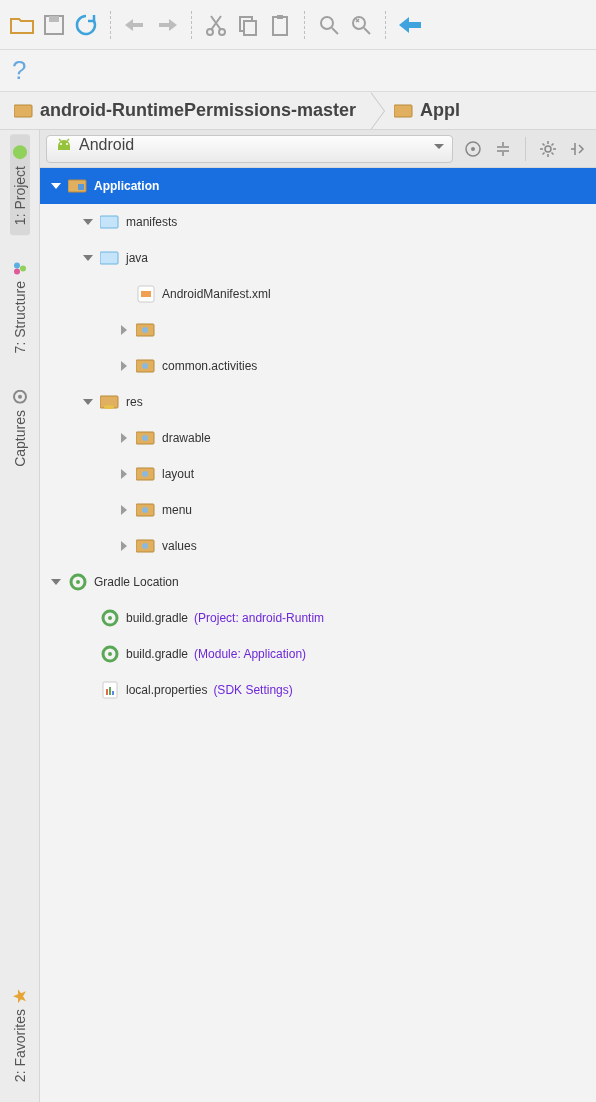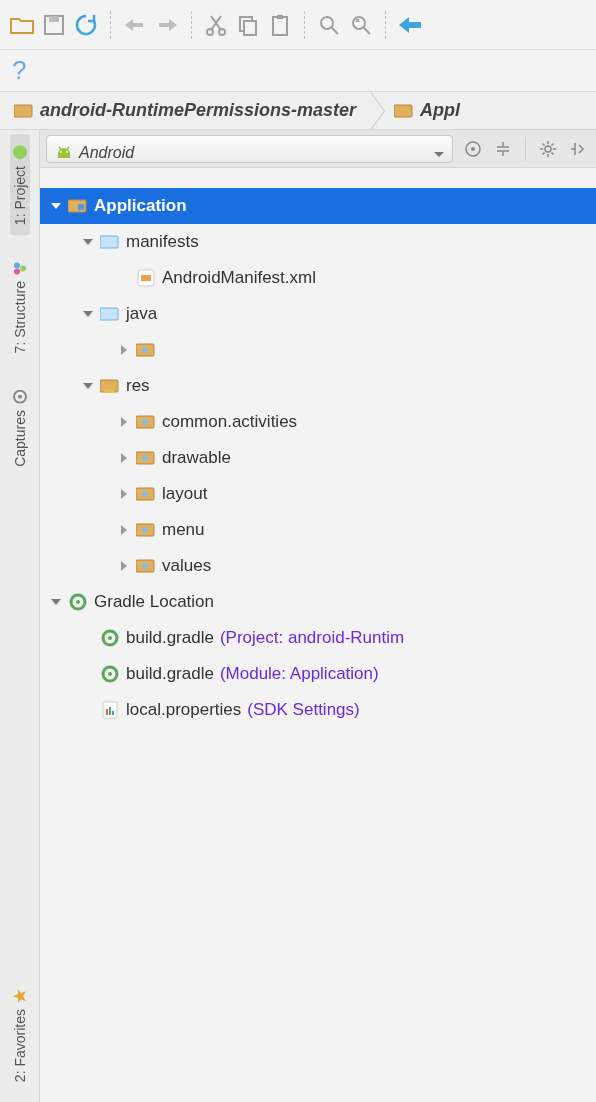--- a/index.html
+++ b/index.html
@@ -46,21 +46,20 @@
   }
   .crumb {
     display: flex; align-items: center;
     padding: 0 14px;
     height: 100%;
     position: relative;
     font-size: 18px;
     color: #444;
     white-space: nowrap;
     font-weight: 600;
-    font-style: italic;
   }
   .crumb::after {
     content: "";
     position: absolute;
     right: -14px;
     top: 0;
     width: 0; height: 0;
     border-top: 19px solid transparent;
     border-bottom: 19px solid transparent;
     border-left: 14px solid #efefef;
@@ -112,37 +111,36 @@
   .panelbar {
     height: 38px;
     background: #e6e6e6;
     border-bottom: 1px solid #d6d6d6;
     display: flex;
     align-items: center;
     padding: 0 6px;
   }
   .viewsel {
     flex: 1;
-    display: flex; align-items: flex-end;
+    display: flex; align-items: flex-start;
     background: linear-gradient(#fdfdfd,#eaeaea);
     border: 1px solid #c8c8c8;
     border-radius: 4px;
     height: 28px;
     padding: 0 8px;
     font-size: 16px;
     color: #444;
     margin-right: 8px;
-    font-style: italic;
   }
   .viewsel .dd { margin-left: auto; }
   .pbaricons { display: flex; align-items: center; gap: 6px; }
   .pbi { width: 24px; height: 24px; display:flex;align-items:center;justify-content:center; }
   .pbsep { width:0;height:24px;border-left:1px solid #ccc;margin:0 4px; }
   
-  .tree { flex: 1; overflow: auto; font-size: 17px; color: #333; margin-top: 20px; }
+  .tree { flex: 1; overflow: auto; font-size: 12px; color: #333; }
   .row { display: flex; align-items: center; height: 36px; white-space: nowrap; }
   .row .arrow { width: 16px; display:flex;align-items:center;justify-content:center; margin-right: 4px; }
   .row .ic { width: 20px; height: 18px; margin-right: 6px; display:flex;align-items:center;justify-content:center; }
   .row.sel { background: #1a6fe0; color: #fff; font-weight: 600; }
   .row .hint { color: #6d28d9; margin-left: 6px; }
   .ind0 { padding-left: 8px; }
   .ind1 { padding-left: 40px; }
   .ind2 { padding-left: 76px; }
   
   .fld { fill:#e0b060; stroke:#b98a3a; }
@@ -361,87 +359,87 @@
             </svg>
           </span>
         <span class="ic">
             <svg width="20" height="16">
               <rect x="0" y="2" width="18" height="12" rx="1" class="fldb"></rect>
             </svg>
           </span>
         <span>manifests</span>
       </div>
 
+      <div class="row ind1">
+        <span class="arrow">
+            <svg width="12" height="12">
+              <path d="M1 3l5 6 5-6z" fill="#7a7a7a"></path>
+            </svg>
+          </span>
+        <span class="ic">
+            <svg width="20" height="16">
+              <rect x="0" y="2" width="18" height="12" rx="1" class="fldb"></rect>
+            </svg>
+          </span>
+        <span>java</span>
+      </div>
+
       <div class="row ind2">
         <span class="arrow"></span>
         <span class="ic">
             <svg width="18" height="18">
               <rect x="1" y="1" width="16" height="16" rx="2" fill="#fff" stroke="#ccc"></rect>
               <rect x="4" y="6" width="10" height="6" fill="#f0a050"></rect>
             </svg>
           </span>
         <span>AndroidManifest.xml</span>
       </div>
 
+      <div class="row ind2">
+        <span class="arrow">
+            <svg width="12" height="12">
+              <path d="M3 1l6 5-6 5z" fill="#9c9c9c"></path>
+            </svg>
+          </span>
+        <span class="ic">
+            <svg width="20" height="16">
+              <rect x="0" y="2" width="18" height="12" rx="1" class="fld"></rect>
+              <circle cx="9" cy="8" r="3" fill="#8ab9e0"></circle>
+            </svg>
+          </span>
+      </div>
+
+      <div class="row ind2">
+        <span class="arrow">
+            <svg width="12" height="12">
+              <path d="M3 1l6 5-6 5z" fill="#9c9c9c"></path>
+            </svg>
+          </span>
+        <span class="ic">
+            <svg width="20" height="16">
+              <rect x="0" y="2" width="18" height="12" rx="1" class="fld"></rect>
+              <circle cx="9" cy="8" r="3" fill="#8ab9e0"></circle>
+            </svg>
+          </span>
+        <span>common.activities</span>
+      </div>
+
       <div class="row ind1">
         <span class="arrow">
             <svg width="12" height="12">
               <path d="M1 3l5 6 5-6z" fill="#7a7a7a"></path>
             </svg>
           </span>
         <span class="ic">
             <svg width="20" height="16">
-              <rect x="0" y="2" width="18" height="12" rx="1" class="fldb"></rect>
-            </svg>
-          </span>
-        <span>java</span>
-      </div>
-
-      <div class="row ind2">
-        <span class="arrow">
-            <svg width="12" height="12">
-              <path d="M3 1l6 5-6 5z" fill="#9c9c9c"></path>
-            </svg>
-          </span>
-        <span class="ic">
-            <svg width="20" height="16">
-              <rect x="0" y="2" width="18" height="12" rx="1" class="fld"></rect>
-              <circle cx="9" cy="8" r="3" fill="#8ab9e0"></circle>
-            </svg>
-          </span>
-      </div>
-
-      <div class="row ind1">
-        <span class="arrow">
-            <svg width="12" height="12">
-              <path d="M1 3l5 6 5-6z" fill="#7a7a7a"></path>
-            </svg>
-          </span>
-        <span class="ic">
-            <svg width="20" height="16">
               <rect x="0" y="2" width="18" height="12" rx="1" class="fld"></rect>
               <ellipse cx="9" cy="13" rx="5" ry="2" fill="#e6c24a"></ellipse>
             </svg>
           </span>
         <span>res</span>
-      </div>
-
-      <div class="row ind2">
-        <span class="arrow">
-            <svg width="12" height="12">
-              <path d="M3 1l6 5-6 5z" fill="#9c9c9c"></path>
-            </svg>
-          </span>
-        <span class="ic">
-            <svg width="20" height="16">
-              <rect x="0" y="2" width="18" height="12" rx="1" class="fld"></rect>
-              <circle cx="9" cy="8" r="3" fill="#8ab9e0"></circle>
-            </svg>
-          </span>
-        <span>common.activities</span>
       </div>
 
       <div class="row ind2">
         <span class="arrow">
             <svg width="12" height="12">
               <path d="M3 1l6 5-6 5z" fill="#9c9c9c"></path>
             </svg>
           </span>
         <span class="ic">
             <svg width="20" height="16">

